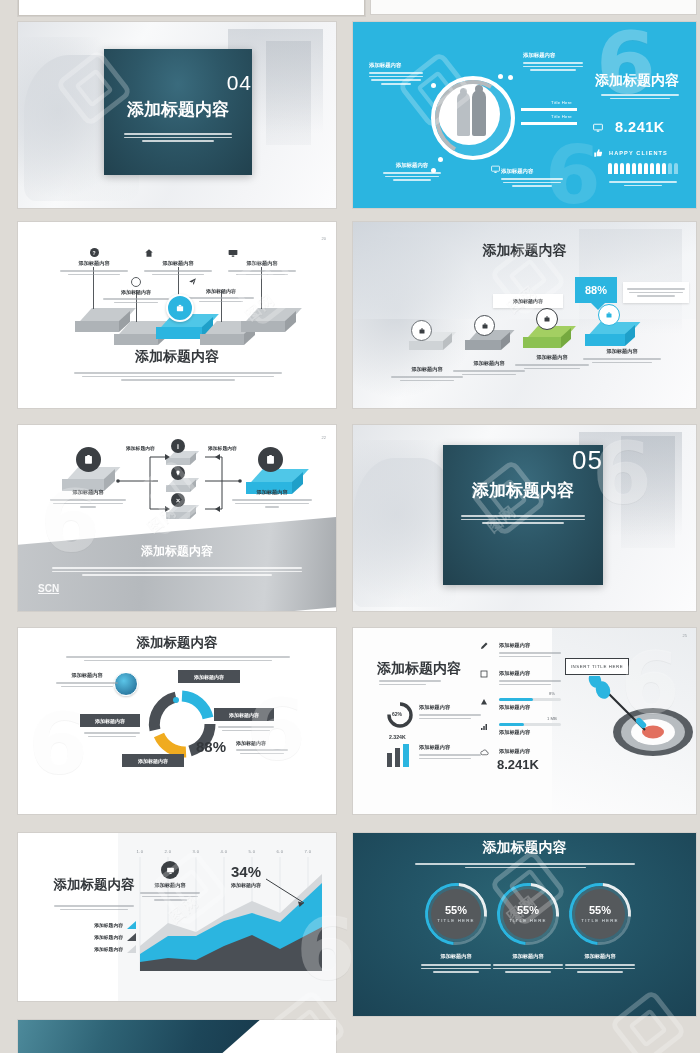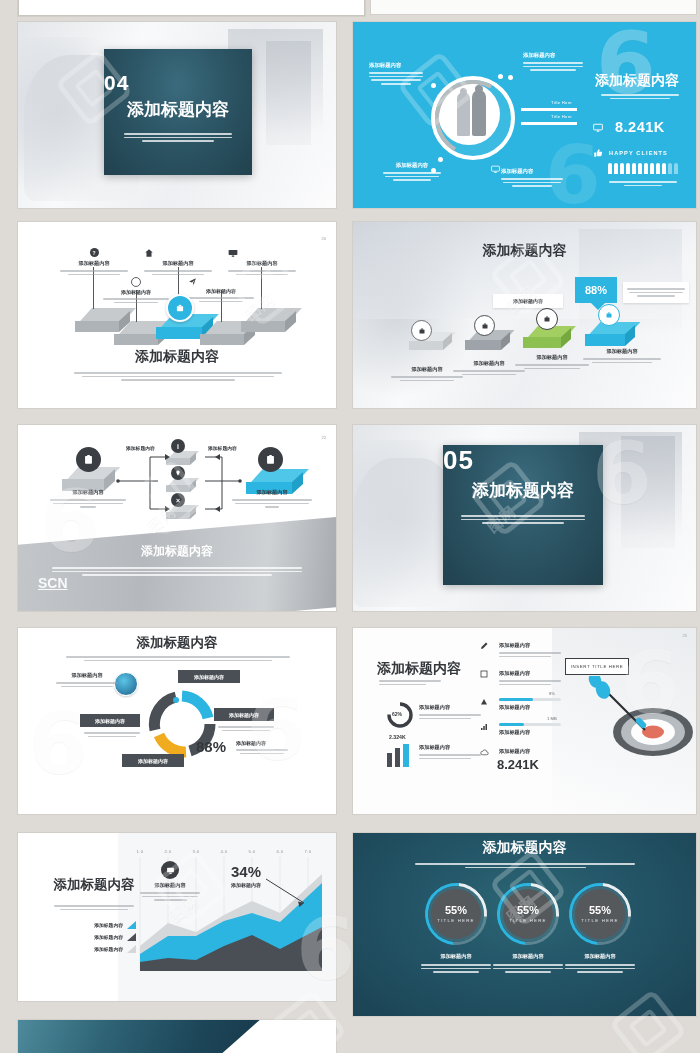--- a/index.html
+++ b/index.html
@@ -58,21 +58,21 @@
     content:"";position:absolute;right:4%;top:4%;width:30%;height:80%;
     background:linear-gradient(180deg,rgba(190,196,203,.55),rgba(190,196,203,0) 70%);
   }
   .teal-card{
     position:absolute;
     background:
       radial-gradient(ellipse at 50% 28%,#3a6b7d 0%,#2d5767 42%,#21414e 100%);
     box-shadow:0 2px 8px rgba(0,0,0,.25);
   }
   .num-big{
-    color:#fff;font-weight:700;text-align:left;letter-spacing:1px;
+    color:#fff;font-weight:400;text-align:right;letter-spacing:1px;
   }
   .cn-title{
     color:#fff;text-align:center;font-weight:700;
   }
   .ttl-dark{color:#34383c;font-weight:700;text-align:center;}
 
   
   .tline{background:#9aa0a6;opacity:.55;border-radius:1px;height:1.6px;margin:2.1px auto;}
   .tline.w100{width:100%} .tline.w92{width:92%} .tline.w84{width:84%}
   .tline.w76{width:76%} .tline.w66{width:66%} .tline.w55{width:55%}
@@ -534,21 +534,21 @@
       <div style="position:absolute;left:-10px;top:106px;width:340px;height:90px;transform:rotate(-5deg);
                   background:linear-gradient(100deg,#c5c8cb,#b5b9bd 40%,#cfd2d5 75%,#9ea2a6);"></div>
       <div style="position:absolute;left:0;right:0;top:118px;">
         <div class="cn-title" style="font-size:12px;">添加标题内容</div>
         <div style="width:250px;margin:7px auto 0;">
           <div class="tline lite w100"></div>
             <div class="tline lite w100"></div>
             <div class="tline lite w76"></div>
         </div>
       </div>
-      <div style="position:absolute;left:20px;top:150px;font-size:14px;font-weight:700;color:rgba(255,255,255,.9);text-decoration:underline;">SCN</div>
+      <div style="position:absolute;left:20px;top:158px;font-size:10px;font-weight:700;color:rgba(255,255,255,.9);text-decoration:underline;">SCN</div>
     </div>
   </div>
 
   <div class="slide" style="left:353px;top:425px;width:343px;height:186px;">
     <div class="sl-inner">
       <div class="bg-office"></div>
       <div style="position:absolute;left:0;top:18%;width:30%;height:80%;border-radius:40% 35% 8% 8%;
                   background:linear-gradient(150deg,rgba(216,220,225,.92),rgba(244,246,248,.25));"></div>
       <div style="position:absolute;right:6%;top:6%;width:16%;height:60%;
                   background:linear-gradient(180deg,rgba(178,185,193,.55),rgba(178,185,193,.05));"></div>

